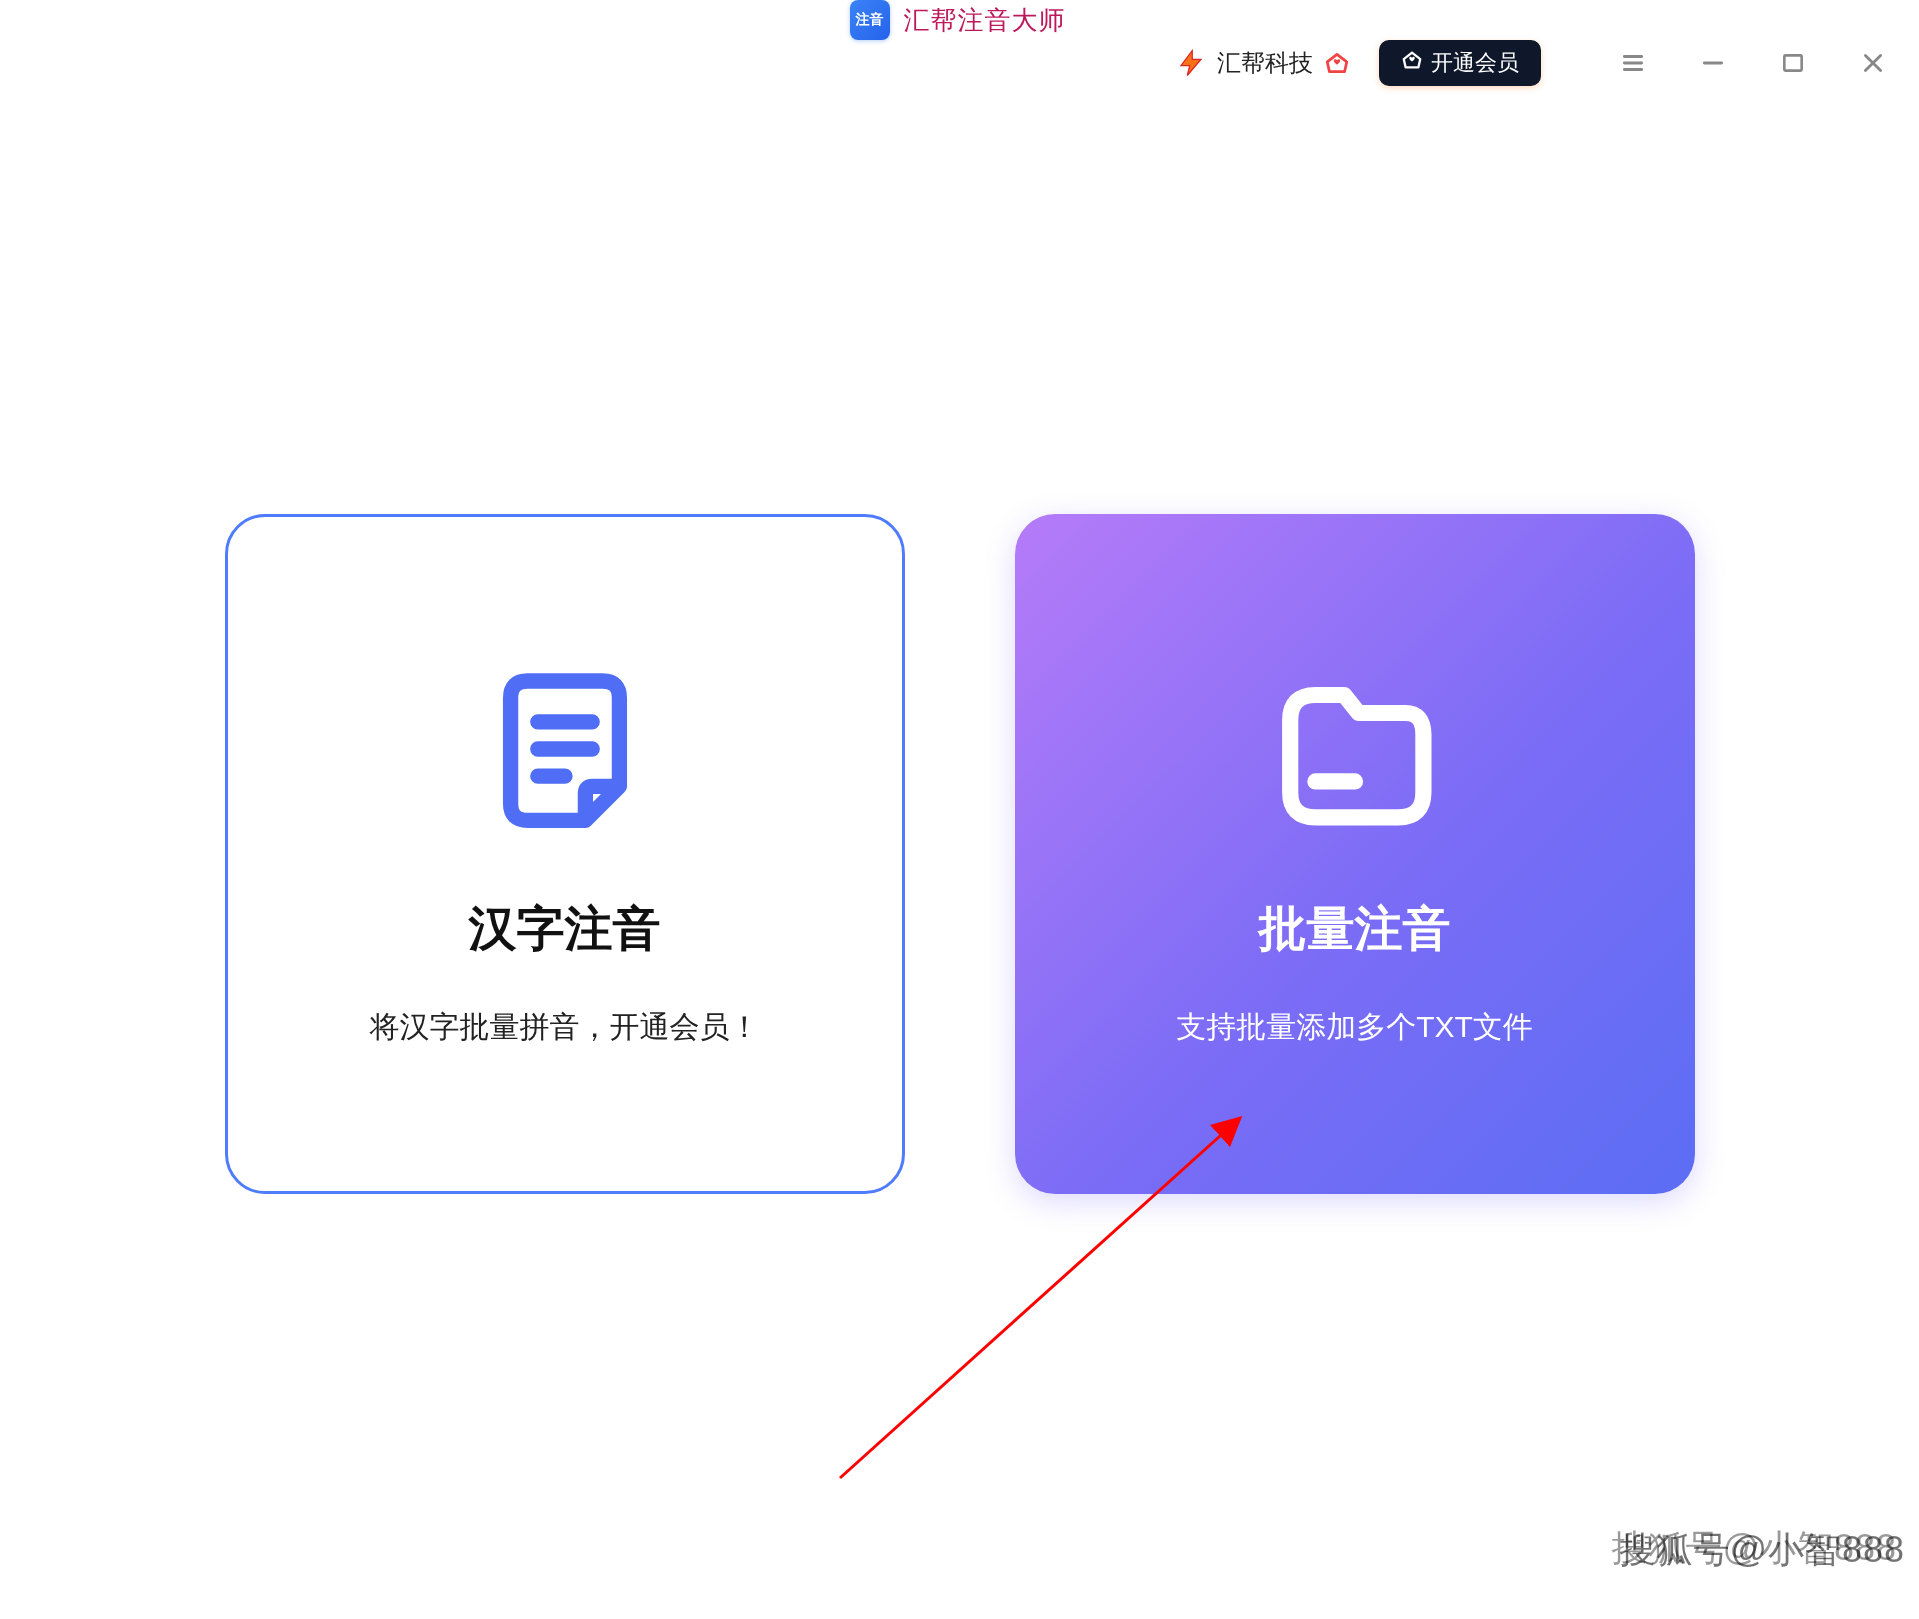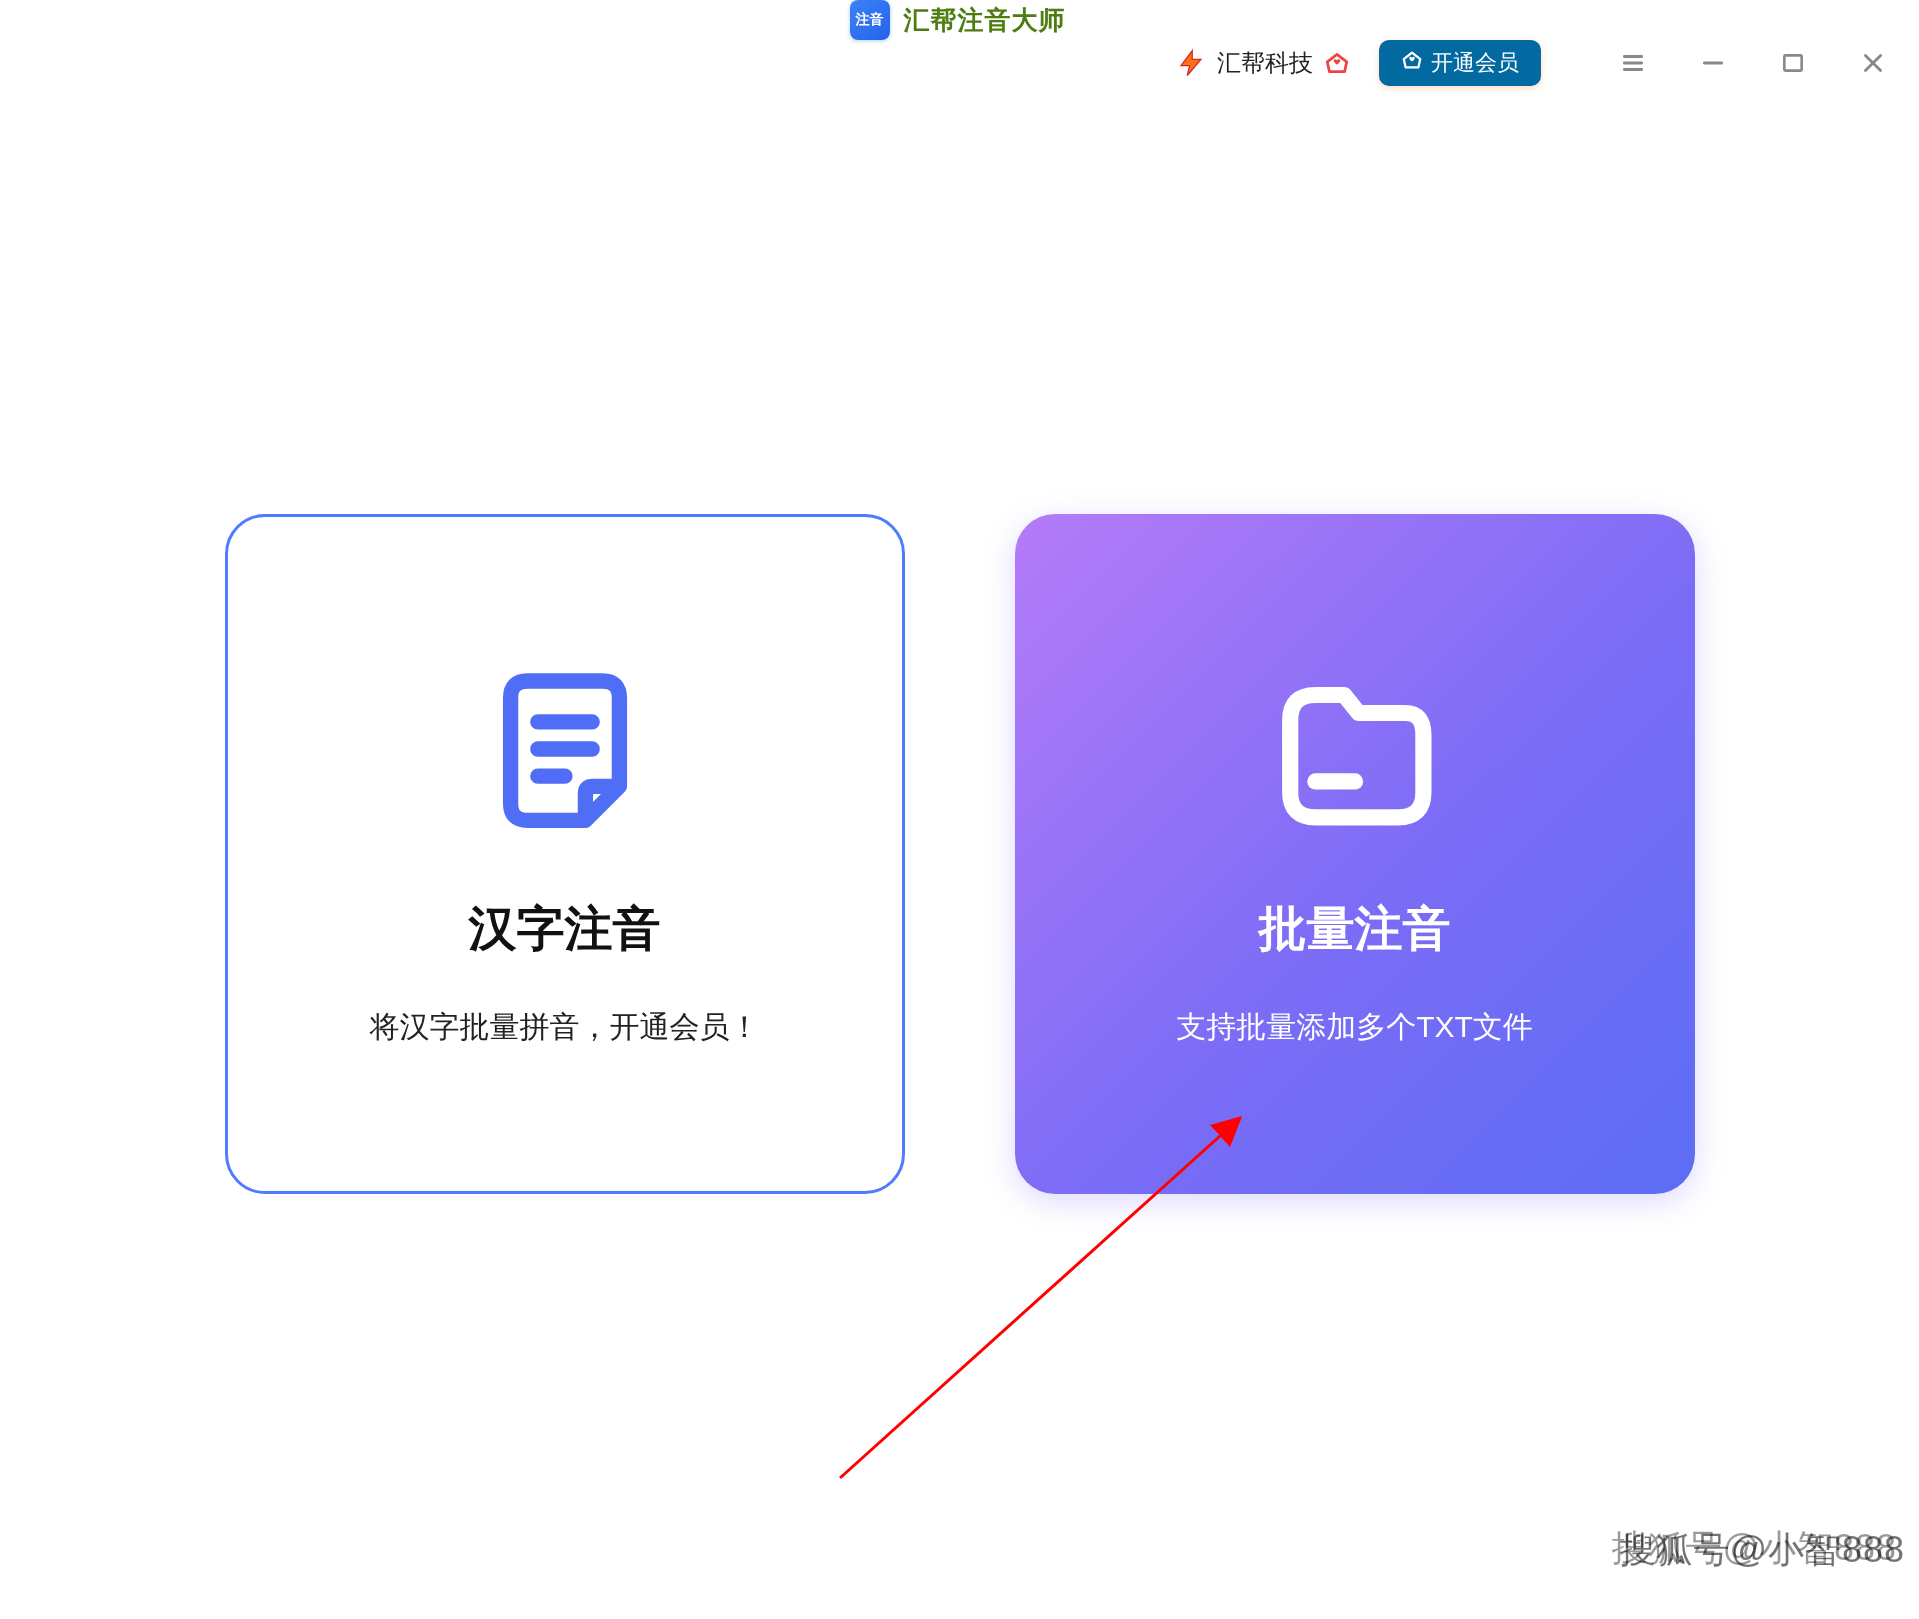--- a/index.html
+++ b/index.html
@@ -29,34 +29,34 @@
     flex-direction: column;
   }
   .titlebar-left { display: flex; align-items: center; gap: 14px; }
   .app-logo {
     width: 40px; height: 40px; border-radius: 8px;
     background: linear-gradient(135deg,#3b82f6,#2563eb);
     display: flex; align-items: center; justify-content: center;
     color: #fff; font-size: 14px; font-weight: 700;
     box-shadow: 0 1px 4px rgba(59,130,246,.4);
   }
-  .app-title { font-size: 26px; color: #4d7c0f; font-weight: 700; letter-spacing: 1px; }
+  .app-title { font-size: 26px; color: #be185d; font-weight: 400; letter-spacing: 1px; }
 
   .titlebar-right { margin-left: auto; display: flex; align-items: center; gap: 28px; }
   .brand-pill { display: flex; align-items: center; gap: 10px; }
   .lightning {
     width: 32px; height: 32px; display:flex; align-items:center; justify-content:center;
   }
   .brand-text { font-size: 24px; color: #222; font-weight: 400; }
   .heart-badge {
     width: 28px; height: 28px; display:flex; align-items:center; justify-content:center;
   }
   .vip-btn {
     display: flex; align-items: center; gap: 8px;
-    background: #0369a1;
+    background: #0f172a;
     color: #fff; font-size: 22px; font-weight: 500;
     padding: 8px 22px; border-radius: 10px;
     border: none; cursor: pointer;
     box-shadow: 0 2px 6px rgba(251,146,60,.35);
     white-space: nowrap;
   }
   .win-controls { display: flex; align-items: center; gap: 44px; margin-left: 46px; }
   .win-btn {
     width: 36px; height: 36px;
     display:flex; align-items:center; justify-content:center;

